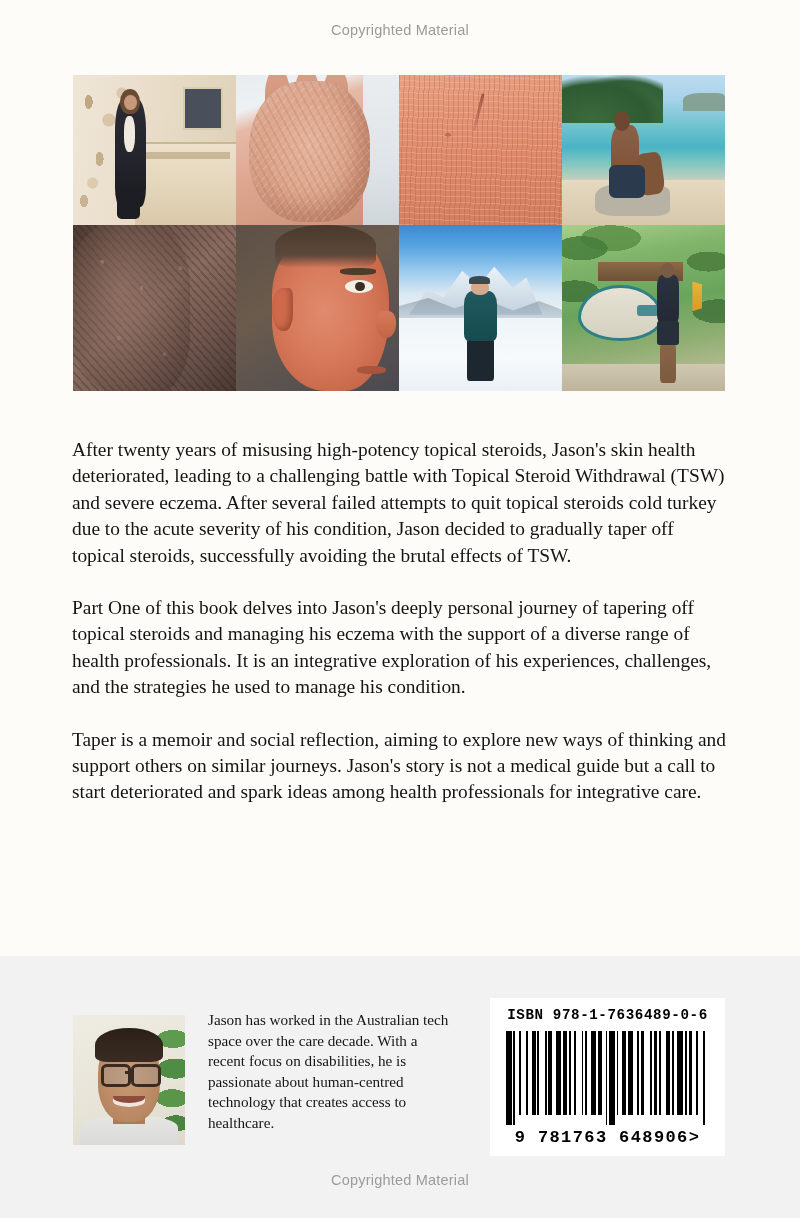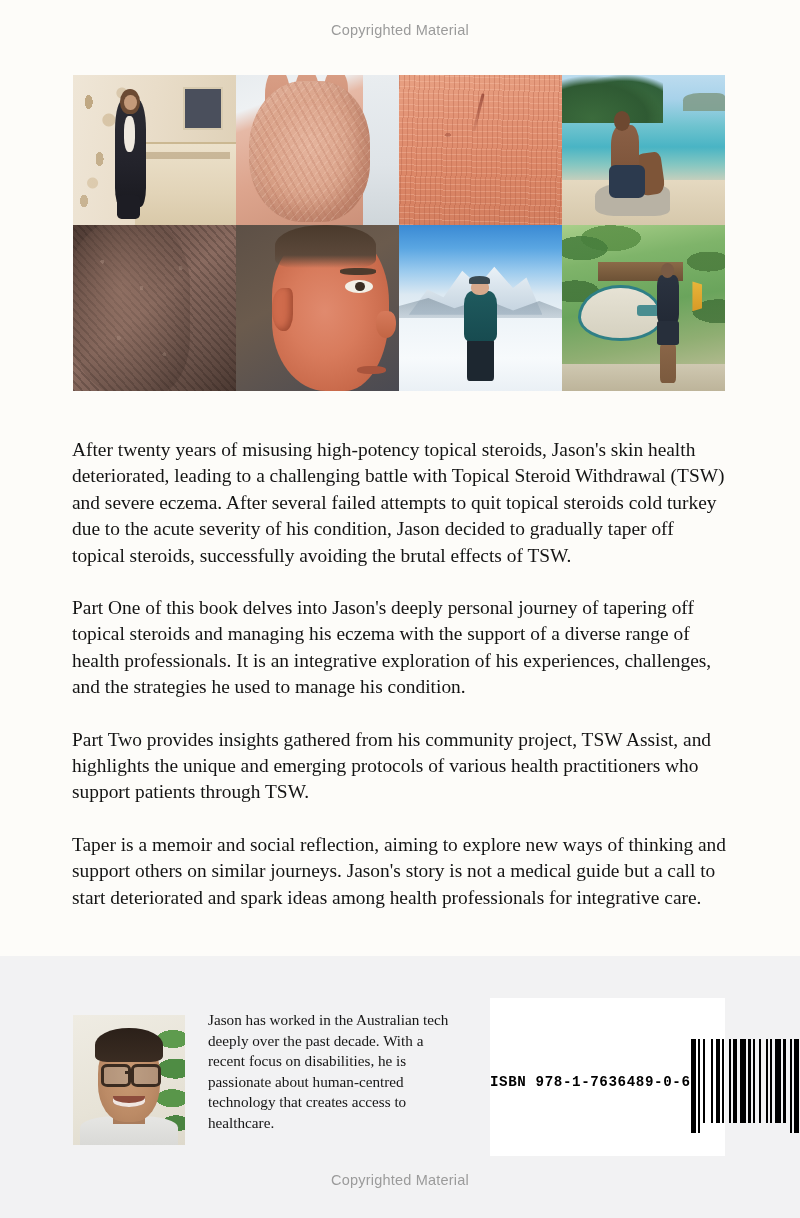--- a/index.html
+++ b/index.html
@@ -451,20 +451,21 @@
 
   
   .isbn-box {
     position: absolute;
     left: 490px;
     top: 998px;
     width: 235px;
     height: 158px;
     background: #ffffff;
     display: flex;
+    flex-direction: column;
     align-items: center;
     justify-content: flex-start;
     padding-top: 9px;
     box-sizing: border-box;
   }
   .isbn-text {
     font-family: "Liberation Mono", monospace;
     font-size: 14.2px;
     letter-spacing: 0.6px;
     color: #000;
@@ -576,37 +577,36 @@
       <div class="man-top"></div>
       <div class="man-shorts"></div>
       <div class="man-head"></div>
     </div>
 
   </div>
 
   <div class="blurb">
     <p>After twenty years of misusing high-potency topical steroids, Jason's skin health deteriorated, leading to a challenging battle with Topical Steroid Withdrawal (TSW) and severe eczema. After several failed attempts to quit topical steroids cold turkey due to the acute severity of his condition, Jason decided to gradually taper off topical steroids, successfully avoiding the brutal effects of TSW.</p>
     <p>Part One of this book delves into Jason's deeply personal journey of tapering off topical steroids and managing his eczema with the support of a diverse range of health professionals. It is an integrative exploration of his experiences, challenges, and the strategies he used to manage his condition.</p>
-    <p>Part Two provides insights gathered from his community project, TSW Assist, and highlights the unique and emerging protocols of various health practitioners who support patients through TSW.</p>
     <p>Taper is a memoir and social reflection, aiming to explore new ways of thinking and support others on similar journeys. Jason's story is not a medical guide but a call to start deteriorated and spark ideas among health professionals for integrative care.</p>
   </div>
 
   <div class="author-photo">
     <div class="bg-plant"></div>
     <div class="shirt"></div>
     <div class="neck"></div>
     <div class="head"></div>
     <div class="hair"></div>
     <div class="glasses-l"></div>
     <div class="glasses-r"></div>
     <div class="glasses-bridge"></div>
     <div class="smile"></div>
   </div>
 
-  <div class="author-bio">Jason has worked in the Australian tech deeply over the past decade. With a recent focus on disabilities, he is passionate about human-centred technology that creates access to healthcare.</div>
+  <div class="author-bio">Jason has worked in the Australian tech space over the care decade. With a recent focus on disabilities, he is passionate about human-centred technology that creates access to healthcare.</div>
 
   <div class="isbn-box">
     <div class="isbn-text">ISBN 978-1-7636489-0-6</div>
     <div class="barcode" id="barcode">
         <div class="bar guard" style="width: 5.53636px;"></div>
         <div class="gap" style="width: 1.84545px;"></div>
         <div class="bar guard" style="width: 1.84545px;"></div>
         <div class="gap" style="width: 3.69091px;"></div>
         <div class="bar" style="width: 1.84545px;"></div>
         <div class="gap" style="width: 5.53636px;"></div>

